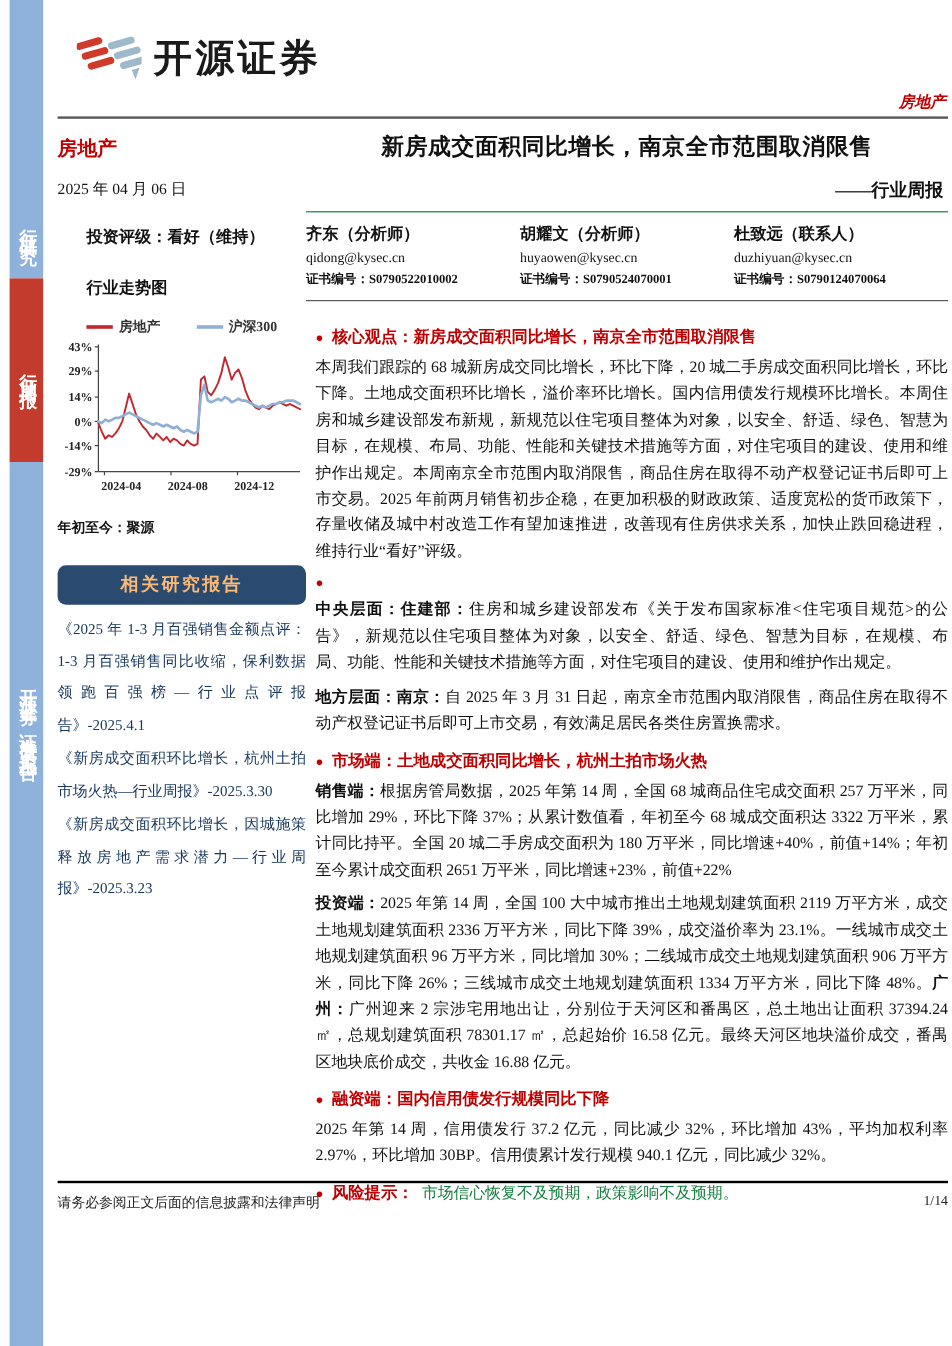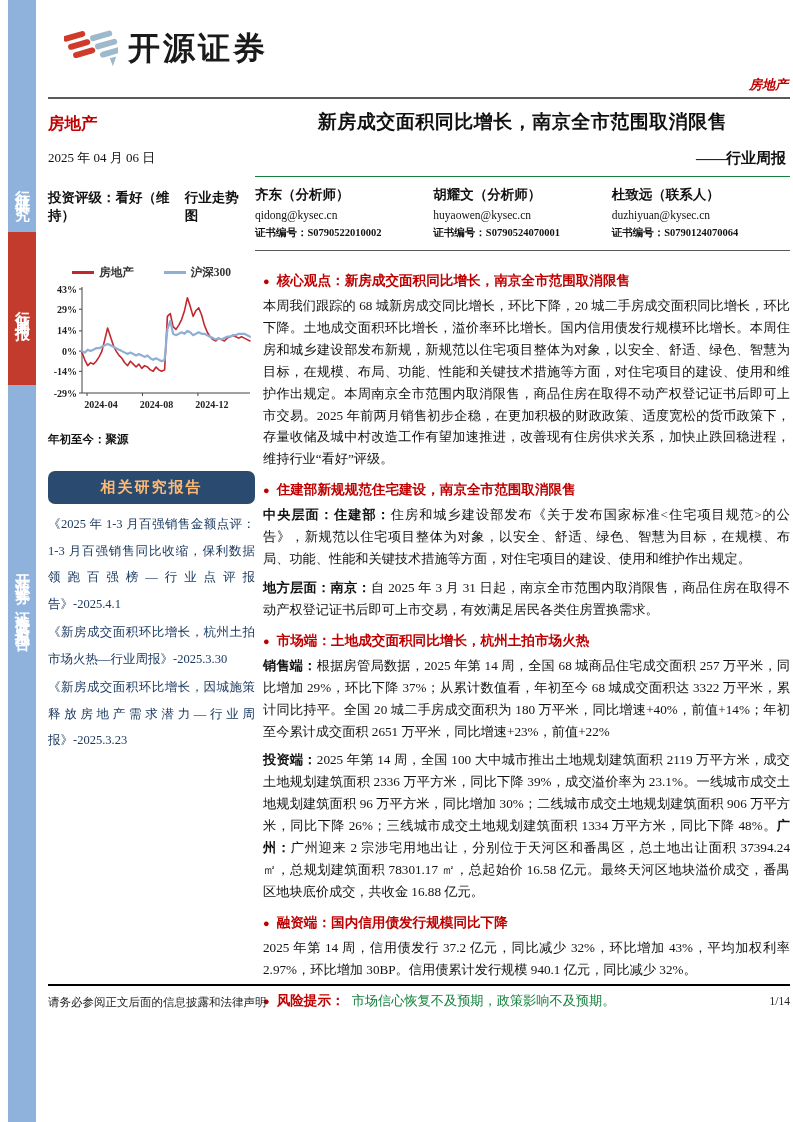--- a/index.html
+++ b/index.html
@@ -39,21 +39,21 @@
              font-weight:bold;font-style:italic;font-size:13px;}
 
   .headgrid{display:grid;grid-template-columns:207px 1fr;}
   .hg-left{padding:14px 8px 0 0;}
   .industry{color:var(--accent-red);font-weight:bold;font-size:16.5px;}
   .report-date{font-size:13px;margin-top:14px;}
   .hg-right{border-bottom:1px solid #15803d;padding:4px 0 8px;}
   .main-title{font-weight:bold;font-size:19px;text-align:center;margin-top:6px;letter-spacing:.5px;}
   .sub-title{font-weight:bold;font-size:15px;text-align:right;margin-top:14px;padding-right:4px;}
 
-  .hg-left2{display:flex;justify-content:space-between;padding:12px 8px 2px 0;}
+  .hg-left2{display:flex;flex-direction:column;justify-content:space-between;padding:12px 8px 2px 0;margin-left:24px;}
   .rating{font-weight:bold;font-size:13.5px;}
   .trend-label{font-weight:bold;font-size:13.5px;margin-bottom:0;}
   .hg-right2{border-bottom:1px solid #595959;display:flex;padding:9px 0 10px;}
   .analyst{flex:1;padding-right:6px;}
   .analyst .a-name{font-weight:bold;font-size:13.5px;}
   .analyst .a-email{font-size:11.5px;margin-top:5px;font-family:"Liberation Serif","DejaVu Serif",serif;}
   .analyst .a-cert{font-size:10.5px;margin-top:5px;font-weight:bold;}
 
   .maingrid{display:grid;grid-template-columns:207px 1fr;column-gap:6px;margin-top:10px;}
 
@@ -218,21 +218,20 @@
           <div class="section">
             <div class="sec-head">
               <span class="bullet">●</span>
               <span class="sec-title">核心观点：新房成交面积同比增长，南京全市范围取消限售</span>
             </div>
             <p class="body-p"><span>本周我们跟踪的 68 城新房成交同比增长，环比下降，20 城二手房成交面积同比增长，环比下降。土地成交面积环比增长，溢价率环比增长。国内信用债发行规模环比增长。本周住房和城乡建设部发布新规，新规范以住宅项目整体为对象，以安全、舒适、绿色、智慧为目标，在规模、布局、功能、性能和关键技术措施等方面，对住宅项目的建设、使用和维护作出规定。本周南京全市范围内取消限售，商品住房在取得不动产权登记证书后即可上市交易。2025 年前两月销售初步企稳，在更加积极的财政政策、适度宽松的货币政策下，存量收储及城中村改造工作有望加速推进，改善现有住房供求关系，加快止跌回稳进程，维持行业“看好”评级。</span></p>
           </div>
           <div class="section">
             <div class="sec-head">
               <span class="bullet">●</span>
-              <span class="sec-title">住建部新规规范住宅建设，南京全市范围取消限售</span>
             </div>
             <p class="body-p"><span class="b">中央层面：住建部：</span><span>住房和城乡建设部发布《关于发布国家标准&lt;住宅项目规范&gt;的公告》，新规范以住宅项目整体为对象，以安全、舒适、绿色、智慧为目标，在规模、布局、功能、性能和关键技术措施等方面，对住宅项目的建设、使用和维护作出规定。</span></p>
             <p class="body-p"><span class="b">地方层面：南京：</span><span>自 2025 年 3 月 31 日起，南京全市范围内取消限售，商品住房在取得不动产权登记证书后即可上市交易，有效满足居民各类住房置换需求。</span></p>
           </div>
           <div class="section">
             <div class="sec-head">
               <span class="bullet">●</span>
               <span class="sec-title">市场端：土地成交面积同比增长，杭州土拍市场火热</span>
             </div>
             <p class="body-p"><span class="b">销售端：</span><span>根据房管局数据，2025 年第 14 周，全国 68 城商品住宅成交面积 257 万平米，同比增加 29%，环比下降 37%；从累计数值看，年初至今 68 城成交面积达 3322 万平米，累计同比持平。全国 20 城二手房成交面积为 180 万平米，同比增速+40%，前值+14%；年初至今累计成交面积 2651 万平米，同比增速+23%，前值+22%</span></p>

